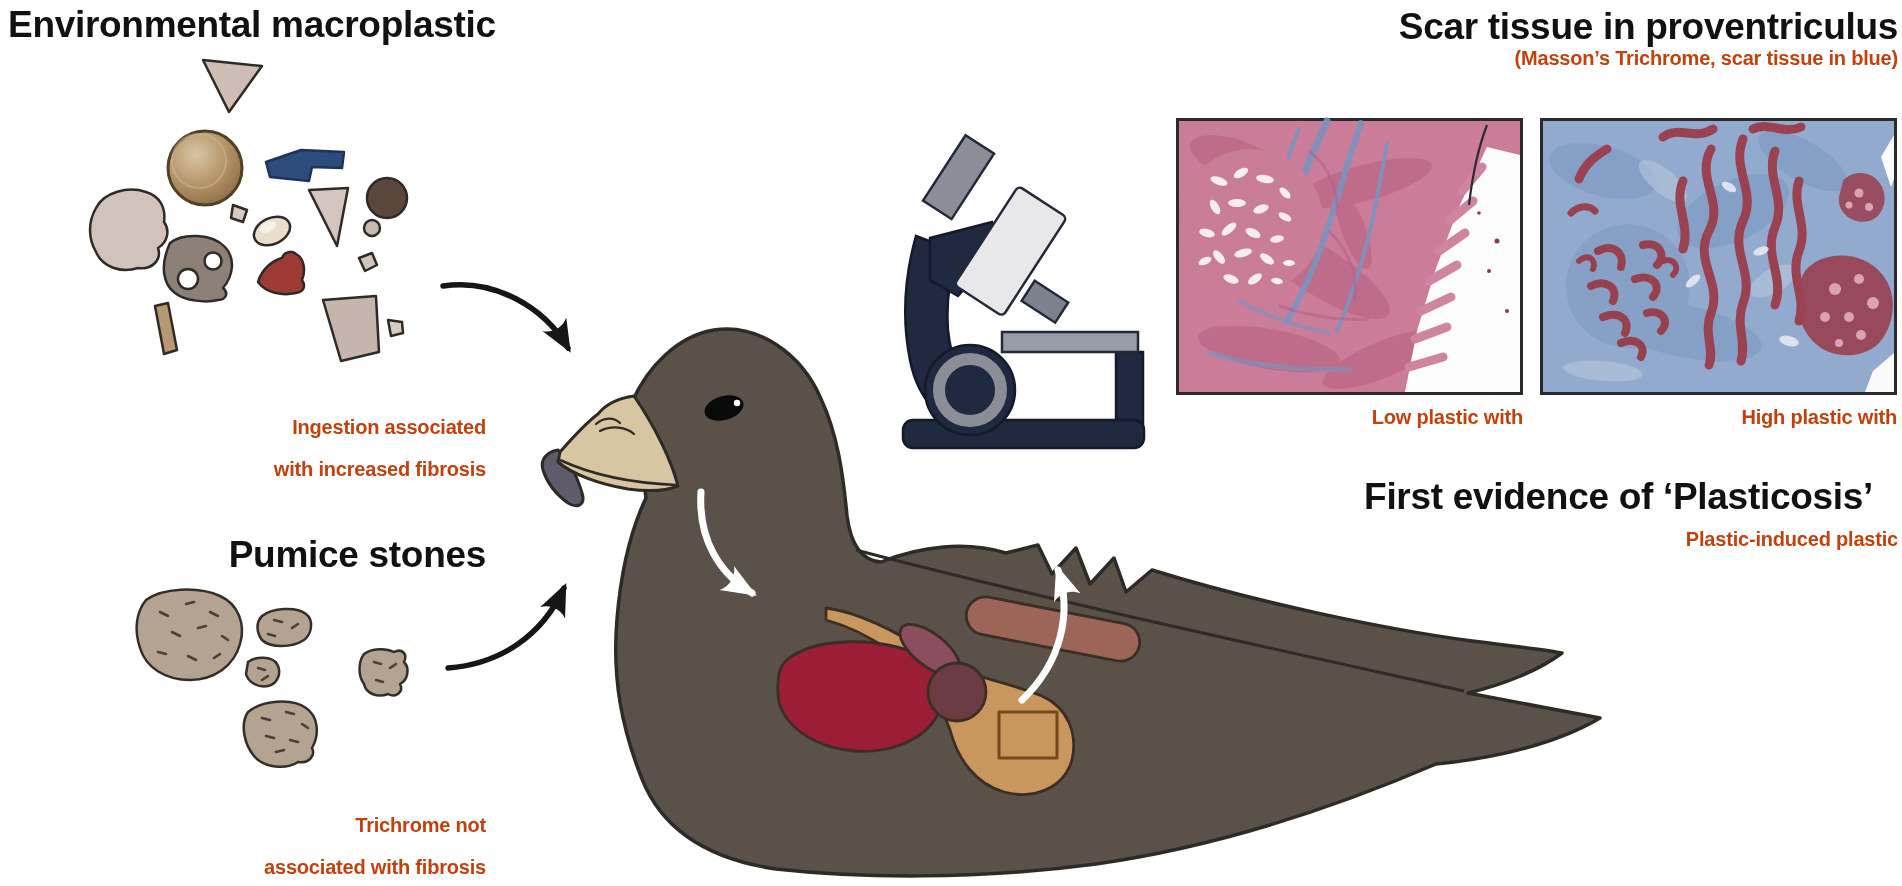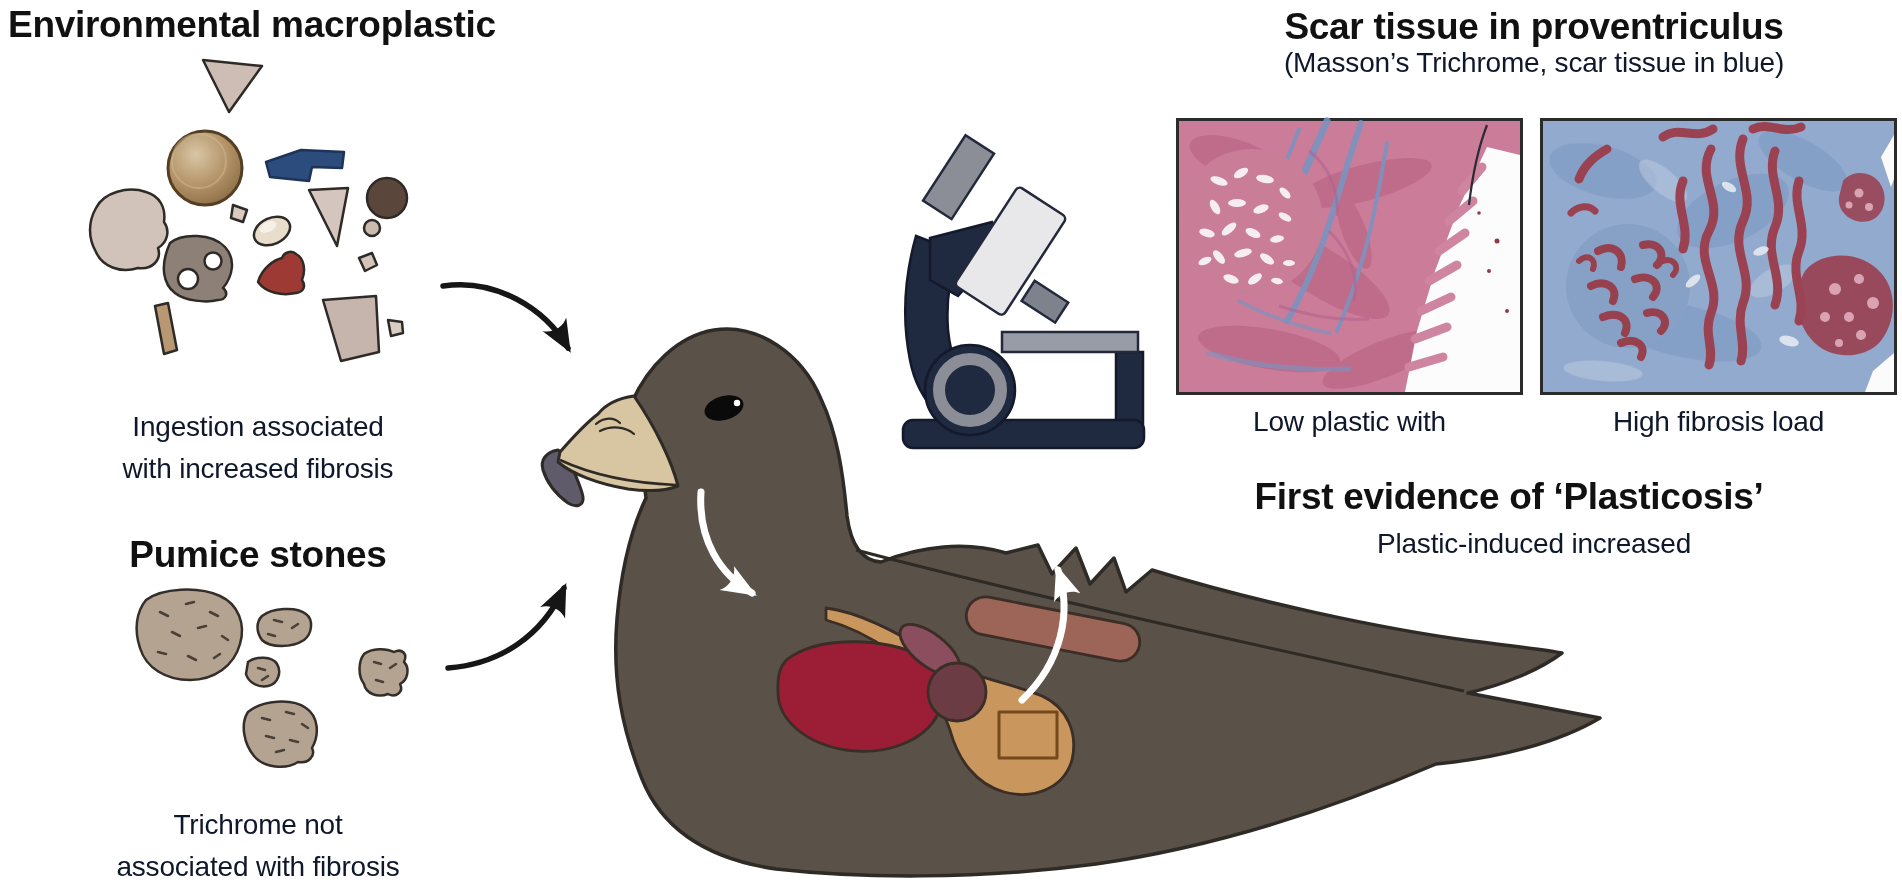--- a/index.html
+++ b/index.html
@@ -2,22 +2,22 @@
 <html><head>
 <meta charset="utf-8">
 <style>
   html,body{margin:0;padding:0;background:#ffffff;}
   .canvas{
     position:relative;width:1902px;height:886px;background:#ffffff;overflow:hidden;
     font-family:"Liberation Sans", sans-serif;color:#1a1a1a;
   }
   .abs{position:absolute;}
   .h-bold{font-weight:700;font-size:37px;color:#111111;letter-spacing:-0.3px;}
-  .t-reg{font-weight:400;font-size:28px;color:#0f172a;letter-spacing:-0.2px;}
-  .center{text-align:center;}
+  .t-reg{font-weight:700;font-size:20px;color:#c2410c;letter-spacing:-0.2px;}
+  .center{text-align:right;}
   .cap-line{display:block;line-height:42px;}
   .histo-frame{border:3px solid #2b2b2b;box-sizing:border-box;background:#fff;}
   .histo-frame svg{display:block;}
   svg{overflow:visible;}
 </style>
 </head>
 <body>
 
 <div class="canvas">
 
@@ -34,25 +34,25 @@
     <span class="cap-line">Trichrome not</span>
     <span class="cap-line">associated with fibrosis</span>
   </div>
 
   <div class="abs h-bold center" style="left:1170px;top:6px;width:728px;">Scar tissue in proventriculus</div>
 
   <div class="abs t-reg center" style="left:1170px;top:47px;width:728px;">(Masson’s Trichrome, scar tissue in blue)</div>
 
   <div class="abs t-reg center" style="left:1176px;top:406px;width:347px;">Low plastic with</div>
 
-  <div class="abs t-reg center" style="left:1540px;top:406px;width:357px;">High fibrosis load</div>
+  <div class="abs t-reg center" style="left:1540px;top:406px;width:357px;">High plastic with</div>
 
   <div class="abs h-bold center" style="left:1145px;top:476px;width:728px;">First evidence of ‘Plasticosis’</div>
 
-  <div class="abs t-reg center" style="left:1170px;top:528px;width:728px;">Plastic-induced increased</div>
+  <div class="abs t-reg center" style="left:1170px;top:528px;width:728px;">Plastic-induced plastic</div>
 
   <div class="abs histo-frame" style="left:1176px;top:118px;width:347px;height:277px;">
     <svg width="341" height="271" viewBox="0 0 341 271">
       <rect x="0" y="0" width="341" height="271" fill="#cb7c98"></rect>
       <g fill="#a94f74" opacity="0.35">
         <ellipse cx="60" cy="40" rx="52" ry="20" transform="rotate(20 60 40)"></ellipse>
         <ellipse cx="185" cy="62" rx="70" ry="18" transform="rotate(-15 185 62)"></ellipse>
         <ellipse cx="140" cy="150" rx="82" ry="24" transform="rotate(32 140 150)"></ellipse>
         <ellipse cx="90" cy="228" rx="72" ry="20" transform="rotate(10 90 228)"></ellipse>
         <ellipse cx="205" cy="238" rx="66" ry="18" transform="rotate(-22 205 238)"></ellipse>

